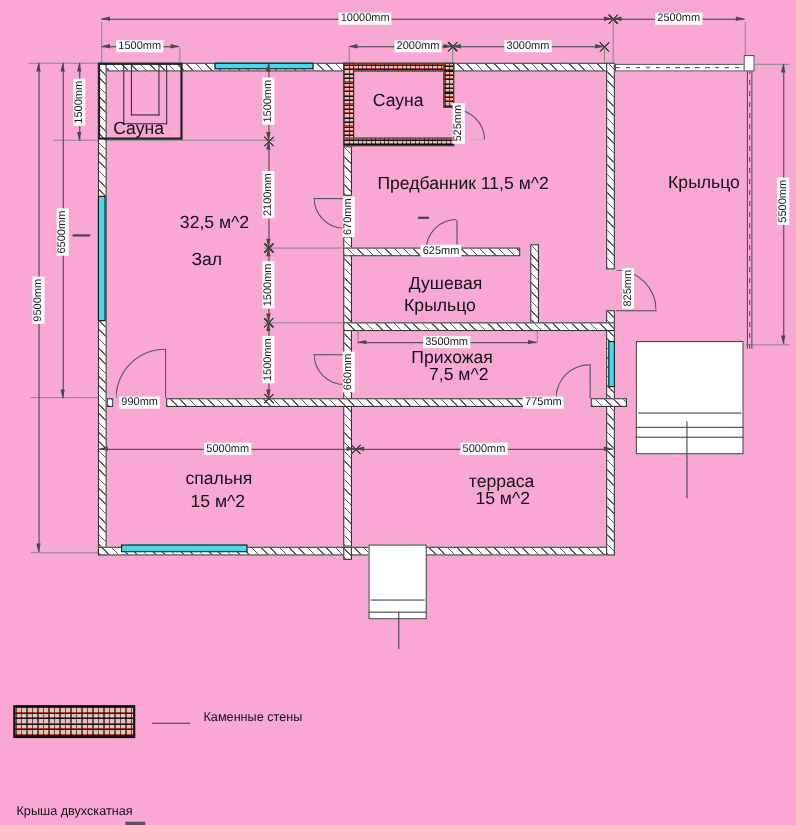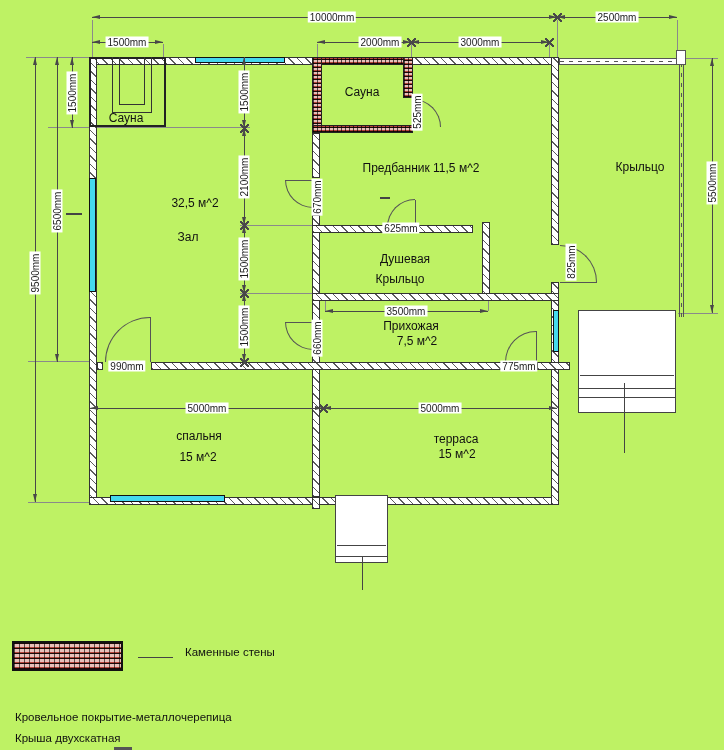--- a/index.html
+++ b/index.html
@@ -1,33 +1,33 @@
 <!DOCTYPE html>
 <html><head>
 <meta charset="utf-8">
 <style>
   *{box-sizing:border-box;margin:0;padding:0}
   html,body{background:#fff}
   body{font-family:"Liberation Sans","DejaVu Sans",sans-serif;color:#1a1a1a}
-  #plan{position:relative;width:724px;height:750px;background:#bef264;overflow:hidden}
+  #plan{position:relative;width:724px;height:750px;background:#f9a8d4;overflow:hidden}
   .wall{position:absolute;background-color:#fff;background-image:repeating-linear-gradient(45deg,#5c5c5c 0 1px,transparent 1px 6px);border:1px solid #333;z-index:2}
   .rwall{position:absolute;border:1px solid #222;z-index:3;background-color:#e7c0ba;background-image:repeating-linear-gradient(0deg,rgba(0,0,0,.85) 0 1px,transparent 1px 4px),repeating-linear-gradient(90deg,rgba(0,0,0,.65) 0 1px,transparent 1px 4px),repeating-linear-gradient(0deg,#b5443b 0 2px,#e7c0ba 2px 4px)}
   .win{position:absolute;background:#45d9ee;border:1px solid #111;z-index:4}
   .ext{position:absolute;background:#8a8a8a;z-index:1}
   .line{position:absolute;background:#444;z-index:3}
   .dim-h{position:absolute;height:0;border-top:1px solid #484848;z-index:5}
   .dim-h::before{content:"";position:absolute;left:0;top:-3px;width:0;height:0;border-style:solid;border-width:2.5px 8px 2.5px 0;border-color:transparent #484848 transparent transparent}
   .dim-h::after{content:"";position:absolute;right:0;top:-3px;width:0;height:0;border-style:solid;border-width:2.5px 0 2.5px 8px;border-color:transparent transparent transparent #484848}
   .dim-v{position:absolute;width:0;border-left:1px solid #484848;z-index:5}
   .dim-v::before{content:"";position:absolute;top:0;left:-3px;width:0;height:0;border-style:solid;border-width:0 2.5px 8px 2.5px;border-color:transparent transparent #484848 transparent}
   .dim-v::after{content:"";position:absolute;bottom:0;left:-3px;width:0;height:0;border-style:solid;border-width:8px 2.5px 0 2.5px;border-color:#484848 transparent transparent transparent}
   .xt{position:absolute;width:9px;height:9px;z-index:6;background-image:linear-gradient(45deg,transparent 44%,#484848 44%,#484848 56%,transparent 56%),linear-gradient(135deg,transparent 44%,#484848 44%,#484848 56%,transparent 56%)}
   .lbl{position:absolute;transform:translate(-50%,-50%);background:#fff;font-size:10px;line-height:11px;padding:0 2px;white-space:nowrap;color:#1c1c1c;z-index:7}
   .vlbl{position:absolute;transform:translate(-50%,-50%) rotate(-90deg);background:#fff;font-size:10px;line-height:11px;padding:0 2px;white-space:nowrap;color:#1c1c1c;z-index:7}
-  .room{position:absolute;transform:translate(-50%,-50%);font-size:12px;white-space:nowrap;color:#111;z-index:6}
+  .room{position:absolute;transform:translate(-50%,-50%);font-size:16px;white-space:nowrap;color:#111;z-index:6}
   .arc{position:absolute;border:1px solid #555;background:transparent;z-index:4}
   .arc-bl{border-radius:0 0 0 100%;border-top:none;border-right:none}
   .arc-tl{border-radius:100% 0 0 0;border-bottom:none;border-right:none}
   .arc-tr{border-radius:0 100% 0 0;border-bottom:none;border-left:none}
   .leaf{position:absolute;background:#555;z-index:4}
   .box{position:absolute;border:1px solid #444;background:#fff;z-index:3}
   .note{position:absolute;font-size:11.5px;color:#111;white-space:nowrap;z-index:6}
   .dashline{position:absolute;width:5px;border-left:1px solid #555;border-right:1px solid #555;z-index:2;background-image:repeating-linear-gradient(0deg,#555 0 4px,transparent 4px 10px);background-size:1px 100%;background-position:center 0;background-repeat:no-repeat}
   .pband{position:absolute;border:1px solid #555;background-color:#fff;z-index:2;background-image:repeating-linear-gradient(90deg,#555 0 4px,transparent 4px 9px);background-size:100% 1px;background-position:0 center;background-repeat:no-repeat}
   .legend-swatch{position:absolute;border:2px solid #111;z-index:3;background-color:#e7c0ba;background-image:repeating-linear-gradient(0deg,rgba(0,0,0,.85) 0 1px,transparent 1px 5px),repeating-linear-gradient(90deg,rgba(0,0,0,.6) 0 1px,transparent 1px 5px),repeating-linear-gradient(0deg,#b5443b 0 2px,#e7c0ba 2px 5px)}
@@ -159,39 +159,38 @@
   <div class="vlbl" style="left:712px;top:183px">5500mm</div>
   <div class="lbl" style="left:406px;top:311px">3500mm</div>
   <div class="lbl" style="left:207px;top:408px">5000mm</div>
   <div class="lbl" style="left:440px;top:408px">5000mm</div>
   <div class="vlbl" style="left:317px;top:197px">670mm</div>
   <div class="vlbl" style="left:317px;top:338px">660mm</div>
   <div class="vlbl" style="left:417px;top:112px">525mm</div>
   <div class="vlbl" style="left:571px;top:262px">825mm</div>
   <div class="lbl" style="left:401px;top:228px">625mm</div>
   <div class="lbl" style="left:127px;top:366px">990mm</div>
-  <div class="lbl" style="left:519px;top:366px">775mm</div>
+  <div class="lbl" style="left:494px;top:366px">775mm</div>
 
   <div class="room" style="left:126px;top:118px">Сауна</div>
   <div class="room" style="left:362px;top:92px">Сауна</div>
   <div class="room" style="left:421px;top:168px">Предбанник 11,5 м^2</div>
   <div class="room" style="left:640px;top:167px">Крыльцо</div>
   <div class="room" style="left:195px;top:203px">32,5 м^2</div>
   <div class="room" style="left:188px;top:237px">Зал</div>
   <div class="room" style="left:405px;top:259px">Душевая</div>
   <div class="room" style="left:400px;top:279px">Крыльцо</div>
   <div class="room" style="left:411px;top:326px">Прихожая</div>
   <div class="room" style="left:417px;top:341px">7,5 м^2</div>
   <div class="room" style="left:199px;top:436px">спальня</div>
   <div class="room" style="left:198px;top:457px">15 м^2</div>
   <div class="room" style="left:456px;top:439px">терраса</div>
   <div class="room" style="left:457px;top:454px">15 м^2</div>
 
   <div class="legend-swatch" style="left:12px;top:641px;width:111px;height:30px"></div>
   <div class="line" style="left:138px;top:657px;width:35px;height:1px"></div>
   <div class="note" style="left:185px;top:646px">Каменные стены</div>
 
-  <div class="note" style="left:15px;top:711px">Кровельное покрытие-металлочерепица</div>
   <div class="note" style="left:15px;top:732px">Крыша двухскатная</div>
 
   <div class="line" style="left:114px;top:747px;width:18px;height:3px;background:#555"></div>
 
 </div>
 
 </body></html>

